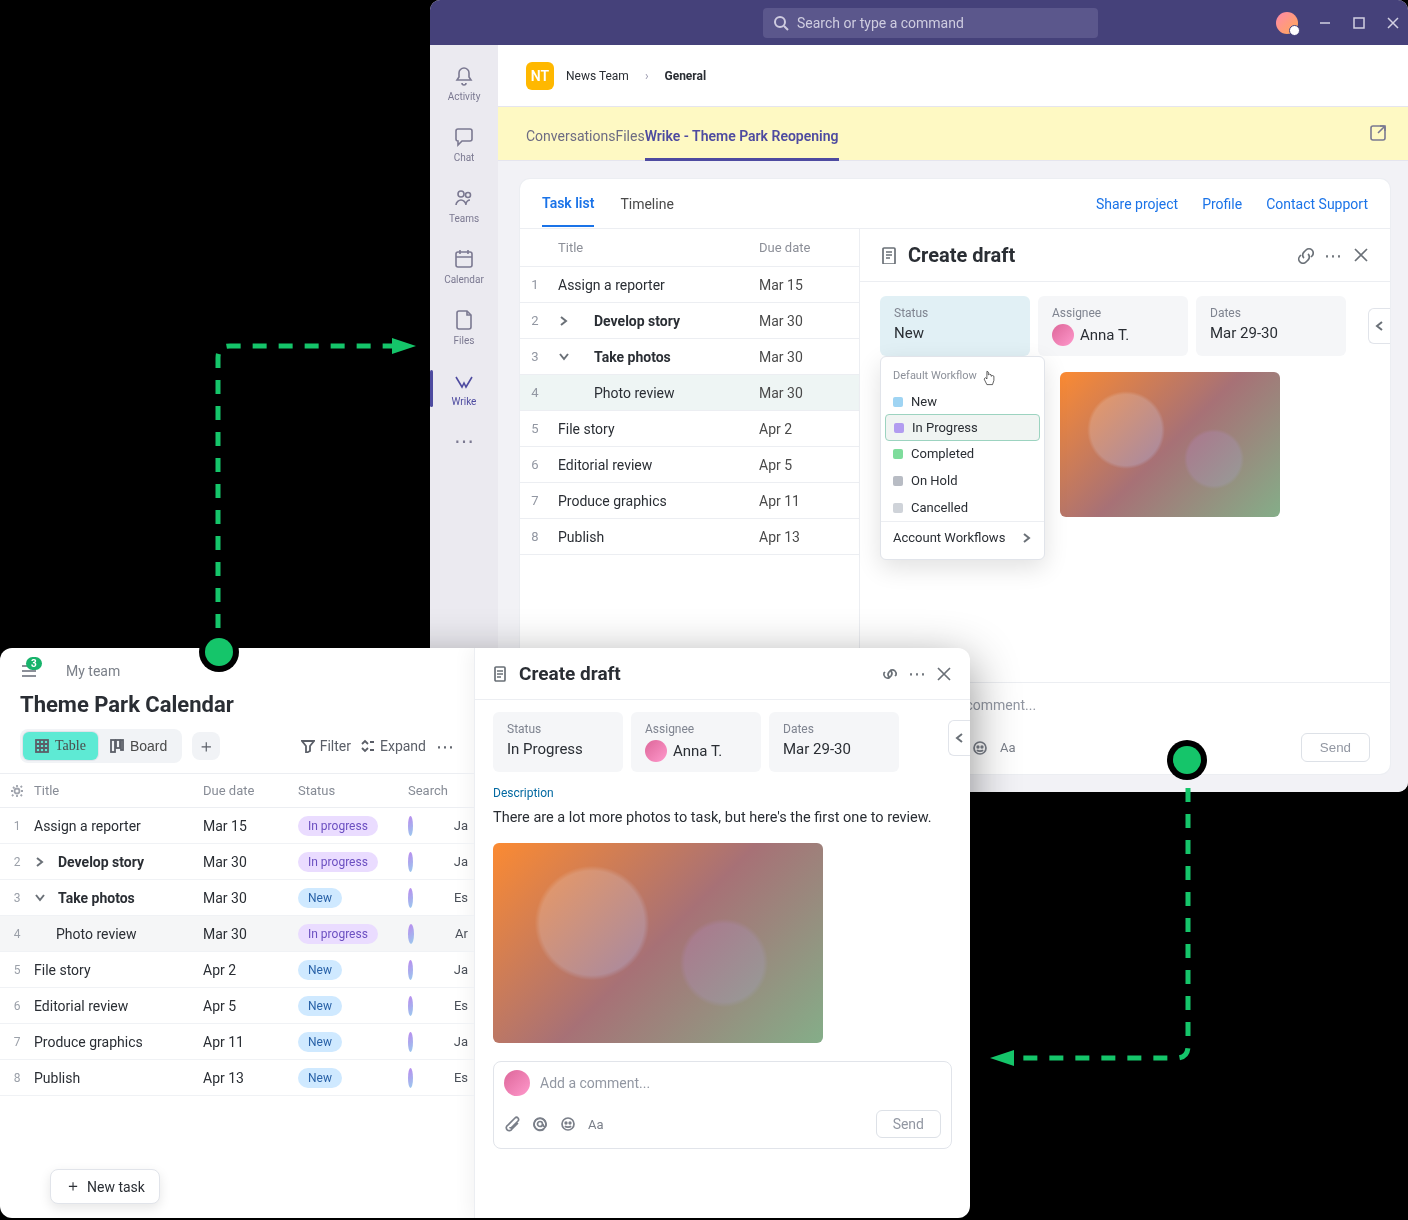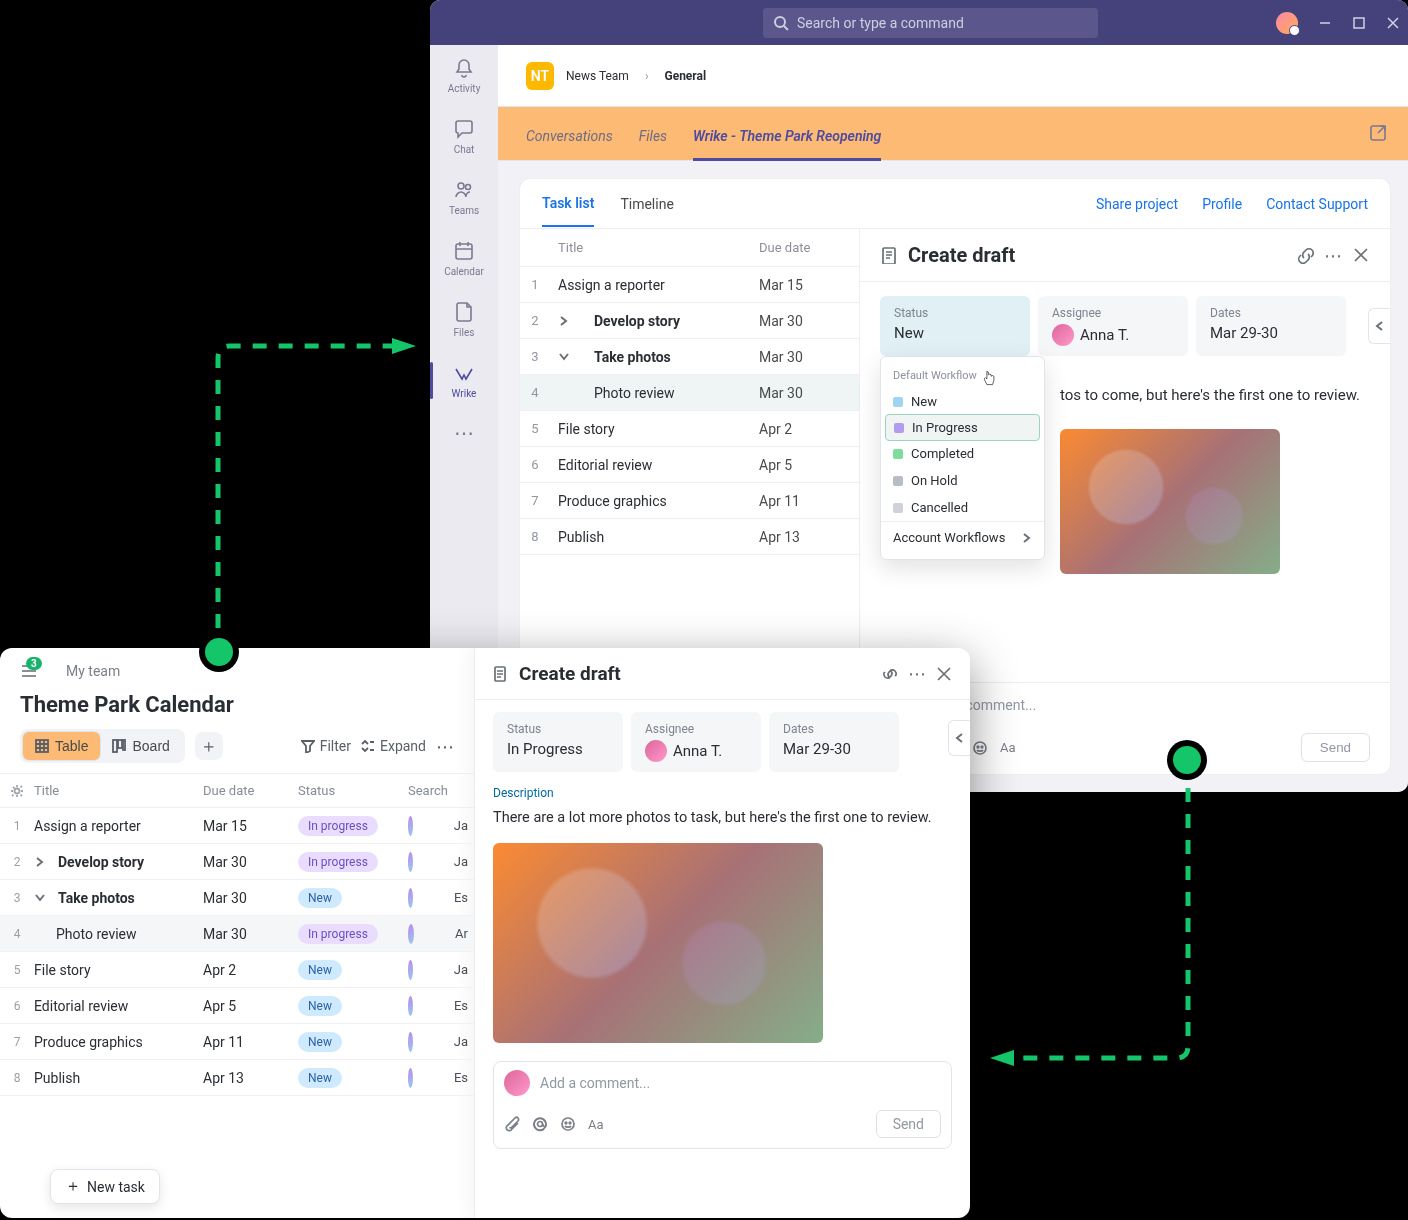--- a/index.html
+++ b/index.html
@@ -50,20 +50,21 @@
   .win-btn { width:14px; height:14px; display:inline-flex; align-items:center; justify-content:center; color:#d2d0e2; }
   .win-btn svg{ width:12px; height:12px; stroke:#d2d0e2; stroke-width:1.5; fill:none; }
 
   .teams-body { display:flex; height: calc(100% - 45px); }
   .teams-rail {
     width: 68px;
     background: #ebeaf0;
     display: flex;
     flex-direction: column;
     align-items: center;
+    padding-top: 8px;
   }
   .rail-item {
     width: 68px;
     padding: 12px 0;
     display:flex;
     flex-direction:column;
     align-items:center;
     gap:4px;
     color: #7b7991;
     font-size: 10px;
@@ -91,28 +92,26 @@
     background:#ffb800; color:#fff; font-weight:600;
     display:inline-flex; align-items:center; justify-content:center;
     font-size:14px; margin-right:12px;
   }
   .breadcrumb { font-size:12px; display:flex; align-items:center; gap:16px; }
   .breadcrumb .sep { color:#9a99ae; }
   .breadcrumb .channel { font-weight:700; }
 
   .teams-tabs {
     height: 54px;
-    background:#fdba74;
+    background:#fef9c3;
     display:flex;
     align-items:flex-end;
     padding: 0 28px;
-    gap: 26px;
     border-bottom:1px solid #e5e5ee;
     position: relative;
-    font-style: italic;
   }
   .teams-tab { padding-bottom:16px; color:#6d6c83; cursor:pointer; font-size:14px;}
   .teams-tab.active { color:#4e4ba0; font-weight:600; border-bottom:3px solid #4e4ba0; margin-bottom:-1px; padding-bottom:14px;}
   .popout-icon { position:absolute; right:20px; top:16px; width:20px; height:20px; stroke:#7a7991; fill:none; stroke-width:1.6; cursor:pointer;}
 
   .wrike-pane {
     margin: 18px 18px 18px 22px;
     background:#fff;
     border-radius:10px;
     flex:1;
@@ -248,21 +247,21 @@
   }
   .wrike-left { width: 474px; display:flex; flex-direction:column;}
   .wl-breadcrumb { padding:14px 20px 4px; display:flex; align-items:center; gap:10px; font-size:14px;}
   .wl-breadcrumb .burger{ width:18px;height:18px; stroke:#8b8f98; fill:none; stroke-width:1.8; cursor:pointer; position:relative;}
   .badge3 { position:absolute; left:26px; top:9px; background:#17b36b; color:#fff; border-radius:8px; font-size:10px; padding:1px 5px; font-weight:700;}
   .wl-breadcrumb .crumb { color:#7b8089;}
   .wl-title { font-size:22px; font-weight:700; padding: 8px 20px 12px;}
   .wl-toolbar { display:flex; align-items:center; gap:10px; padding: 0 20px 10px; border-bottom:1px solid #eceef2;}
   .seg { display:flex; background:#f1f3f6; border-radius:8px; padding:3px; }
   .seg button { border:none; background:transparent; padding:6px 12px; border-radius:6px; display:flex; align-items:center; gap:6px; cursor:pointer; font-size:14px; color:#4a4a4a;}
-  .seg button.active { background:#fdba74; box-shadow: 0 0 0 1px #e1e4ea;}
+  .seg button.active { background:#5eead4; box-shadow: 0 0 0 1px #e1e4ea; font-family: Liberation Serif, serif;}
   .seg svg{width:14px;height:14px;stroke:#5b5f68;fill:none;stroke-width:1.8;}
   .add-view { width:28px;height:28px; border-radius:8px; background:#f1f3f6; display:flex; align-items:center; justify-content:center; cursor:pointer; color:#5b5f68; font-size:18px;}
   .wl-toolbar .sp { flex:1; }
   .tool { display:flex; align-items:center; gap:5px; color:#5b5f68; cursor:pointer; font-size:14px;}
   .tool svg{width:14px;height:14px;stroke:#5b5f68;fill:none;stroke-width:1.8;}
   .tool.dots { font-size:18px;}
 
   .wl-table { flex:1;}
   .wlh { display:flex; height:34px; align-items:center; color:#878c96; font-size:13px; border-bottom:1px solid #eceef2; padding:0 6px;}
   .wlh .c-gear{ width:22px; display:flex; justify-content:center;}
@@ -598,23 +597,20 @@
                   <svg>
                       <path d="M2 1l5 4-5 4"></path>
                     </svg>
                 </div>
               </div>
               <svg class="cursor-hand" viewBox="0 0 20 24">
                   <path d="M7 2v10l-2-2-2 2 4 8h8l2-6V8l-2-1-2 1V6l-2-1-2 1V2l-2-1z" fill="#fff" stroke="#222" stroke-width="1"></path>
                 </svg>
             </div>
 
-            <div class="td-desc" style="padding-left:200px; margin-top:10px;">
-              <span>tos to come, but here's the first one to review.</span>
-            </div>
             <div class="photo" style="margin-left:200px;"></div>
 
             <div style="flex:1"></div>
 
             <div class="comment-row">
               <span class="av"></span>
               <div class="comment-input">Add a comment...</div>
             </div>
             <div class="comment-toolbar">
               <svg class="ticon">

